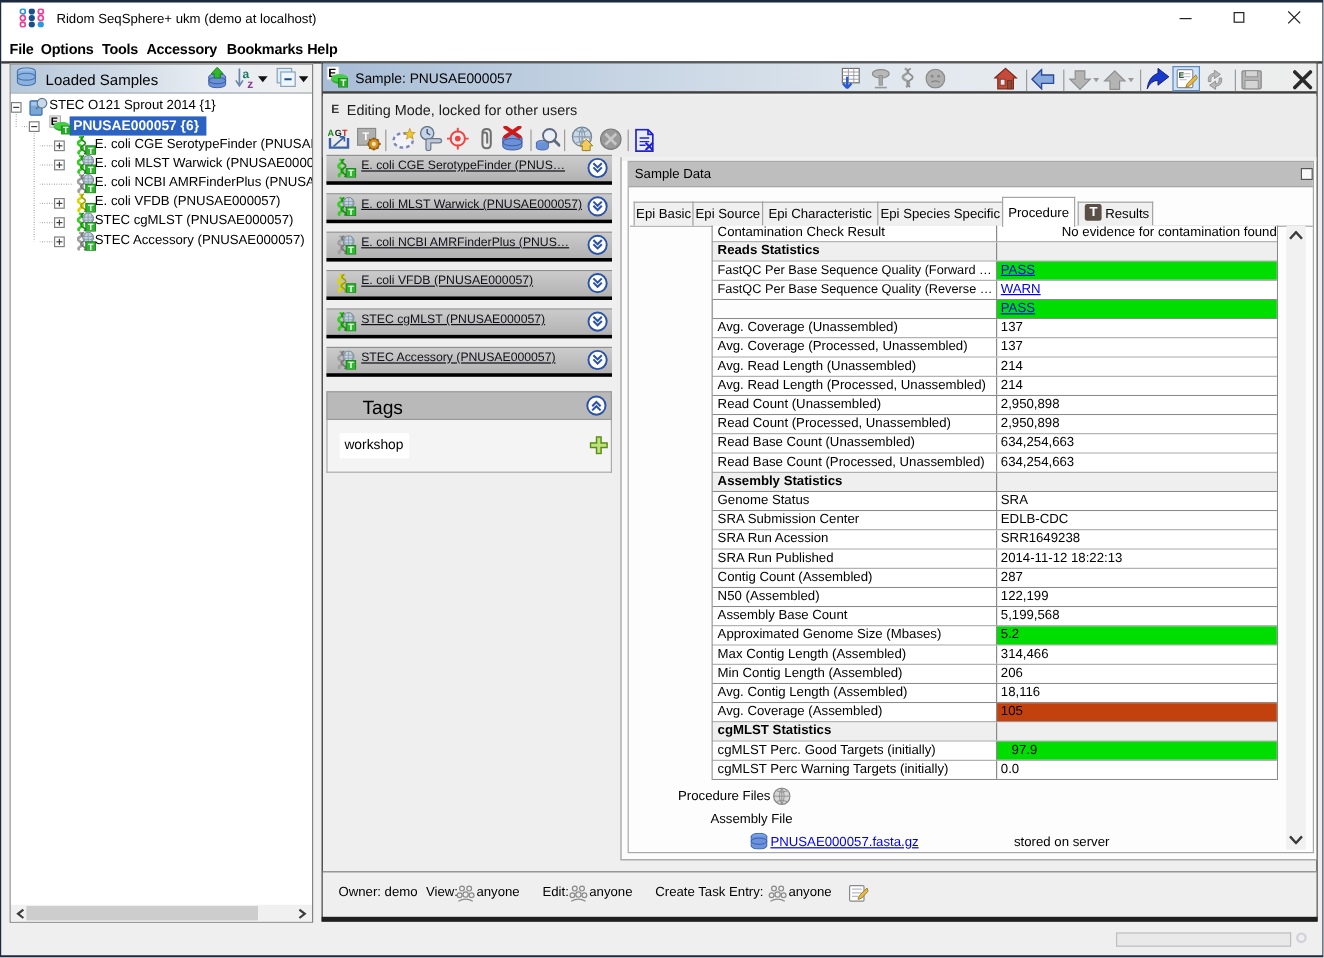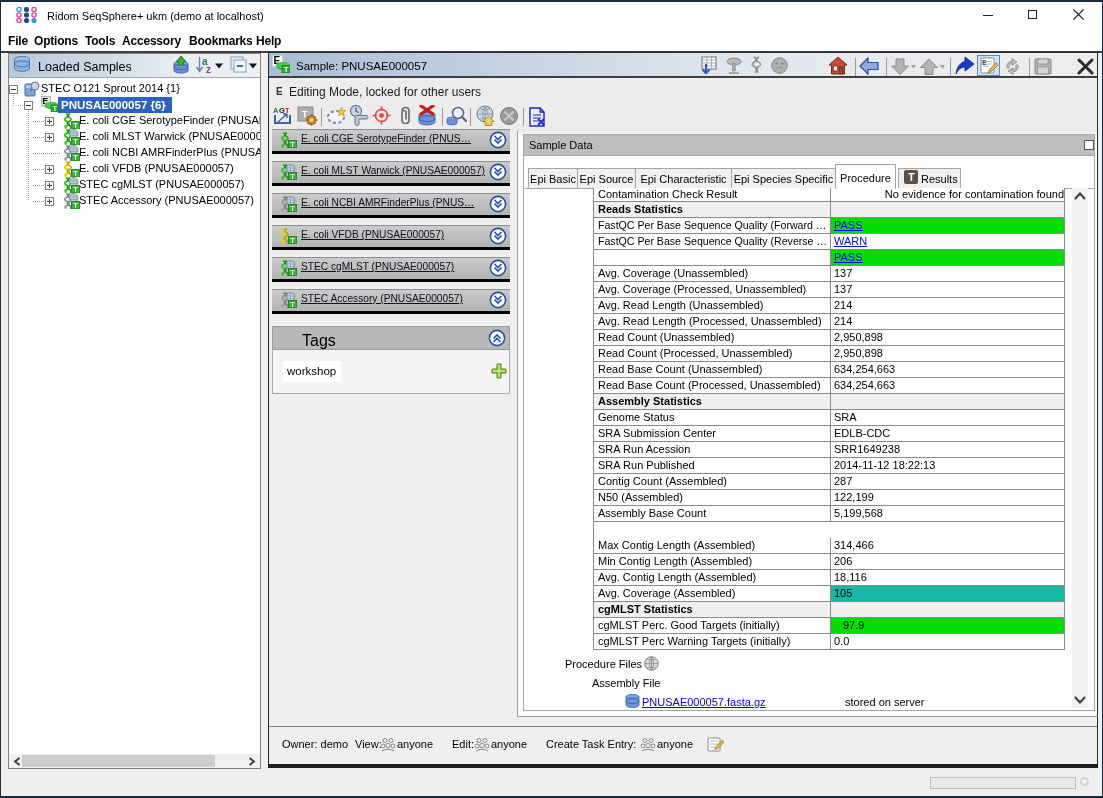--- a/index.html
+++ b/index.html
@@ -412,35 +412,39 @@
       <div class="c2">287</div>
     </div>
 <div class="r" style="top:302px;">
       <div class="c1">N50 (Assembled)</div>
       <div class="c2">122,199</div>
     </div>
 <div class="r" style="top:318px;">
       <div class="c1">Assembly Base Count</div>
       <div class="c2">5,199,568</div>
     </div>
+<div class="r" style="top:334px;">
+      <div class="c1">Approximated Genome Size (Mbases)</div>
+      <div class="c2" style="background:#00dd00;">5.2</div>
+    </div>
 <div class="r" style="top:350px;">
       <div class="c1">Max Contig Length (Assembled)</div>
       <div class="c2">314,466</div>
     </div>
 <div class="r" style="top:366px;">
       <div class="c1">Min Contig Length (Assembled)</div>
       <div class="c2">206</div>
     </div>
 <div class="r" style="top:382px;">
       <div class="c1">Avg. Contig Length (Assembled)</div>
       <div class="c2">18,116</div>
     </div>
 <div class="r" style="top:398px;">
       <div class="c1">Avg. Coverage (Assembled)</div>
-      <div class="c2" style="background:#14b8a6;">105</div>
+      <div class="c2" style="background:#c2410c;">105</div>
     </div>
 <div class="r sect" style="top:414px;">
       <div class="c1">cgMLST Statistics</div>
       <div class="c2"></div>
     </div>
 <div class="r" style="top:430px;">
       <div class="c1">cgMLST Perc. Good Targets (initially)</div>
       <div class="c2" style="background:#00dd00;padding-left:12px;">97.9</div>
     </div>
 <div class="r" style="top:446px;">

